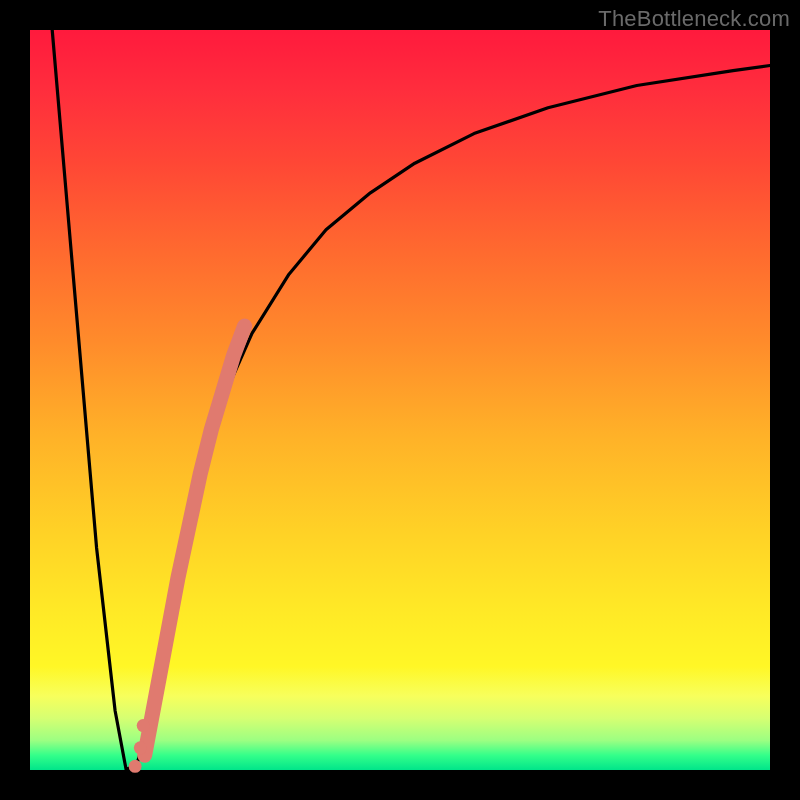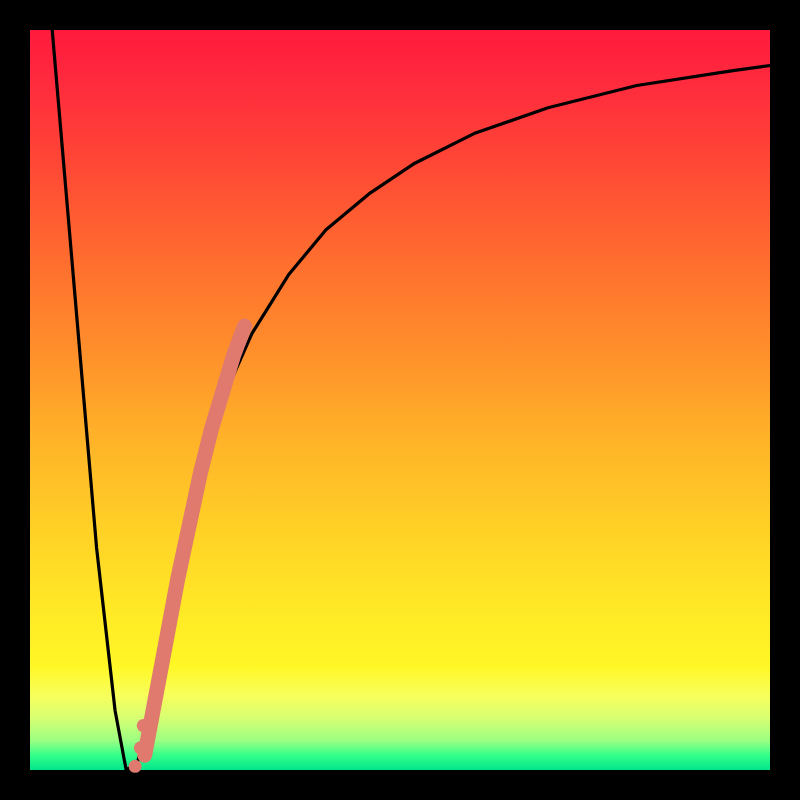--- a/index.html
+++ b/index.html
@@ -55,20 +55,21 @@
     inset: 0;
     width: 100%;
     height: 100%;
     overflow: visible;
   }
 </style>
 </head>
 <body>
 
 <div class="frame">
+  <div class="watermark">TheBottleneck.com</div>
   <div class="plot">
     <svg class="curve" viewBox="0 0 740 740" preserveAspectRatio="none">
       <path id="main-curve" fill="none" stroke="#000000" stroke-width="3.2" stroke-linejoin="round" stroke-linecap="round" d="M22.2 0.0 L44.4 259.0 L66.6 518.0 L85.1 680.8 L96.2 740.0 L107.3 732.6 L118.4 695.6 L133.2 621.6 L148.0 540.2 L170.2 444.0 L192.4 370.0 L222.0 303.4 L259.0 244.2 L296.0 199.8 L340.4 162.8 L384.8 133.2 L444.0 103.6 L518.0 77.7 L606.8 55.5 L703.0 40.7 L740.0 35.5"></path>
       <path id="highlight-strip" fill="none" stroke="#e07a6f" stroke-width="15" stroke-linecap="round" d="M114.7 725.2 L125.8 666.0 L136.9 606.8 L148.0 547.6 L159.1 495.8 L170.2 444.0 L181.3 399.6 L192.4 362.6 L203.5 325.6 L214.6 296.0"></path>
       <g id="dots">
           <circle cx="105.1" cy="736.3" r="6.5" fill="#e07a6f"></circle>
           <circle cx="110.3" cy="717.8" r="6.5" fill="#e07a6f"></circle>
           <circle cx="113.2" cy="695.6" r="6.5" fill="#e07a6f"></circle>
         </g>
     </svg>

